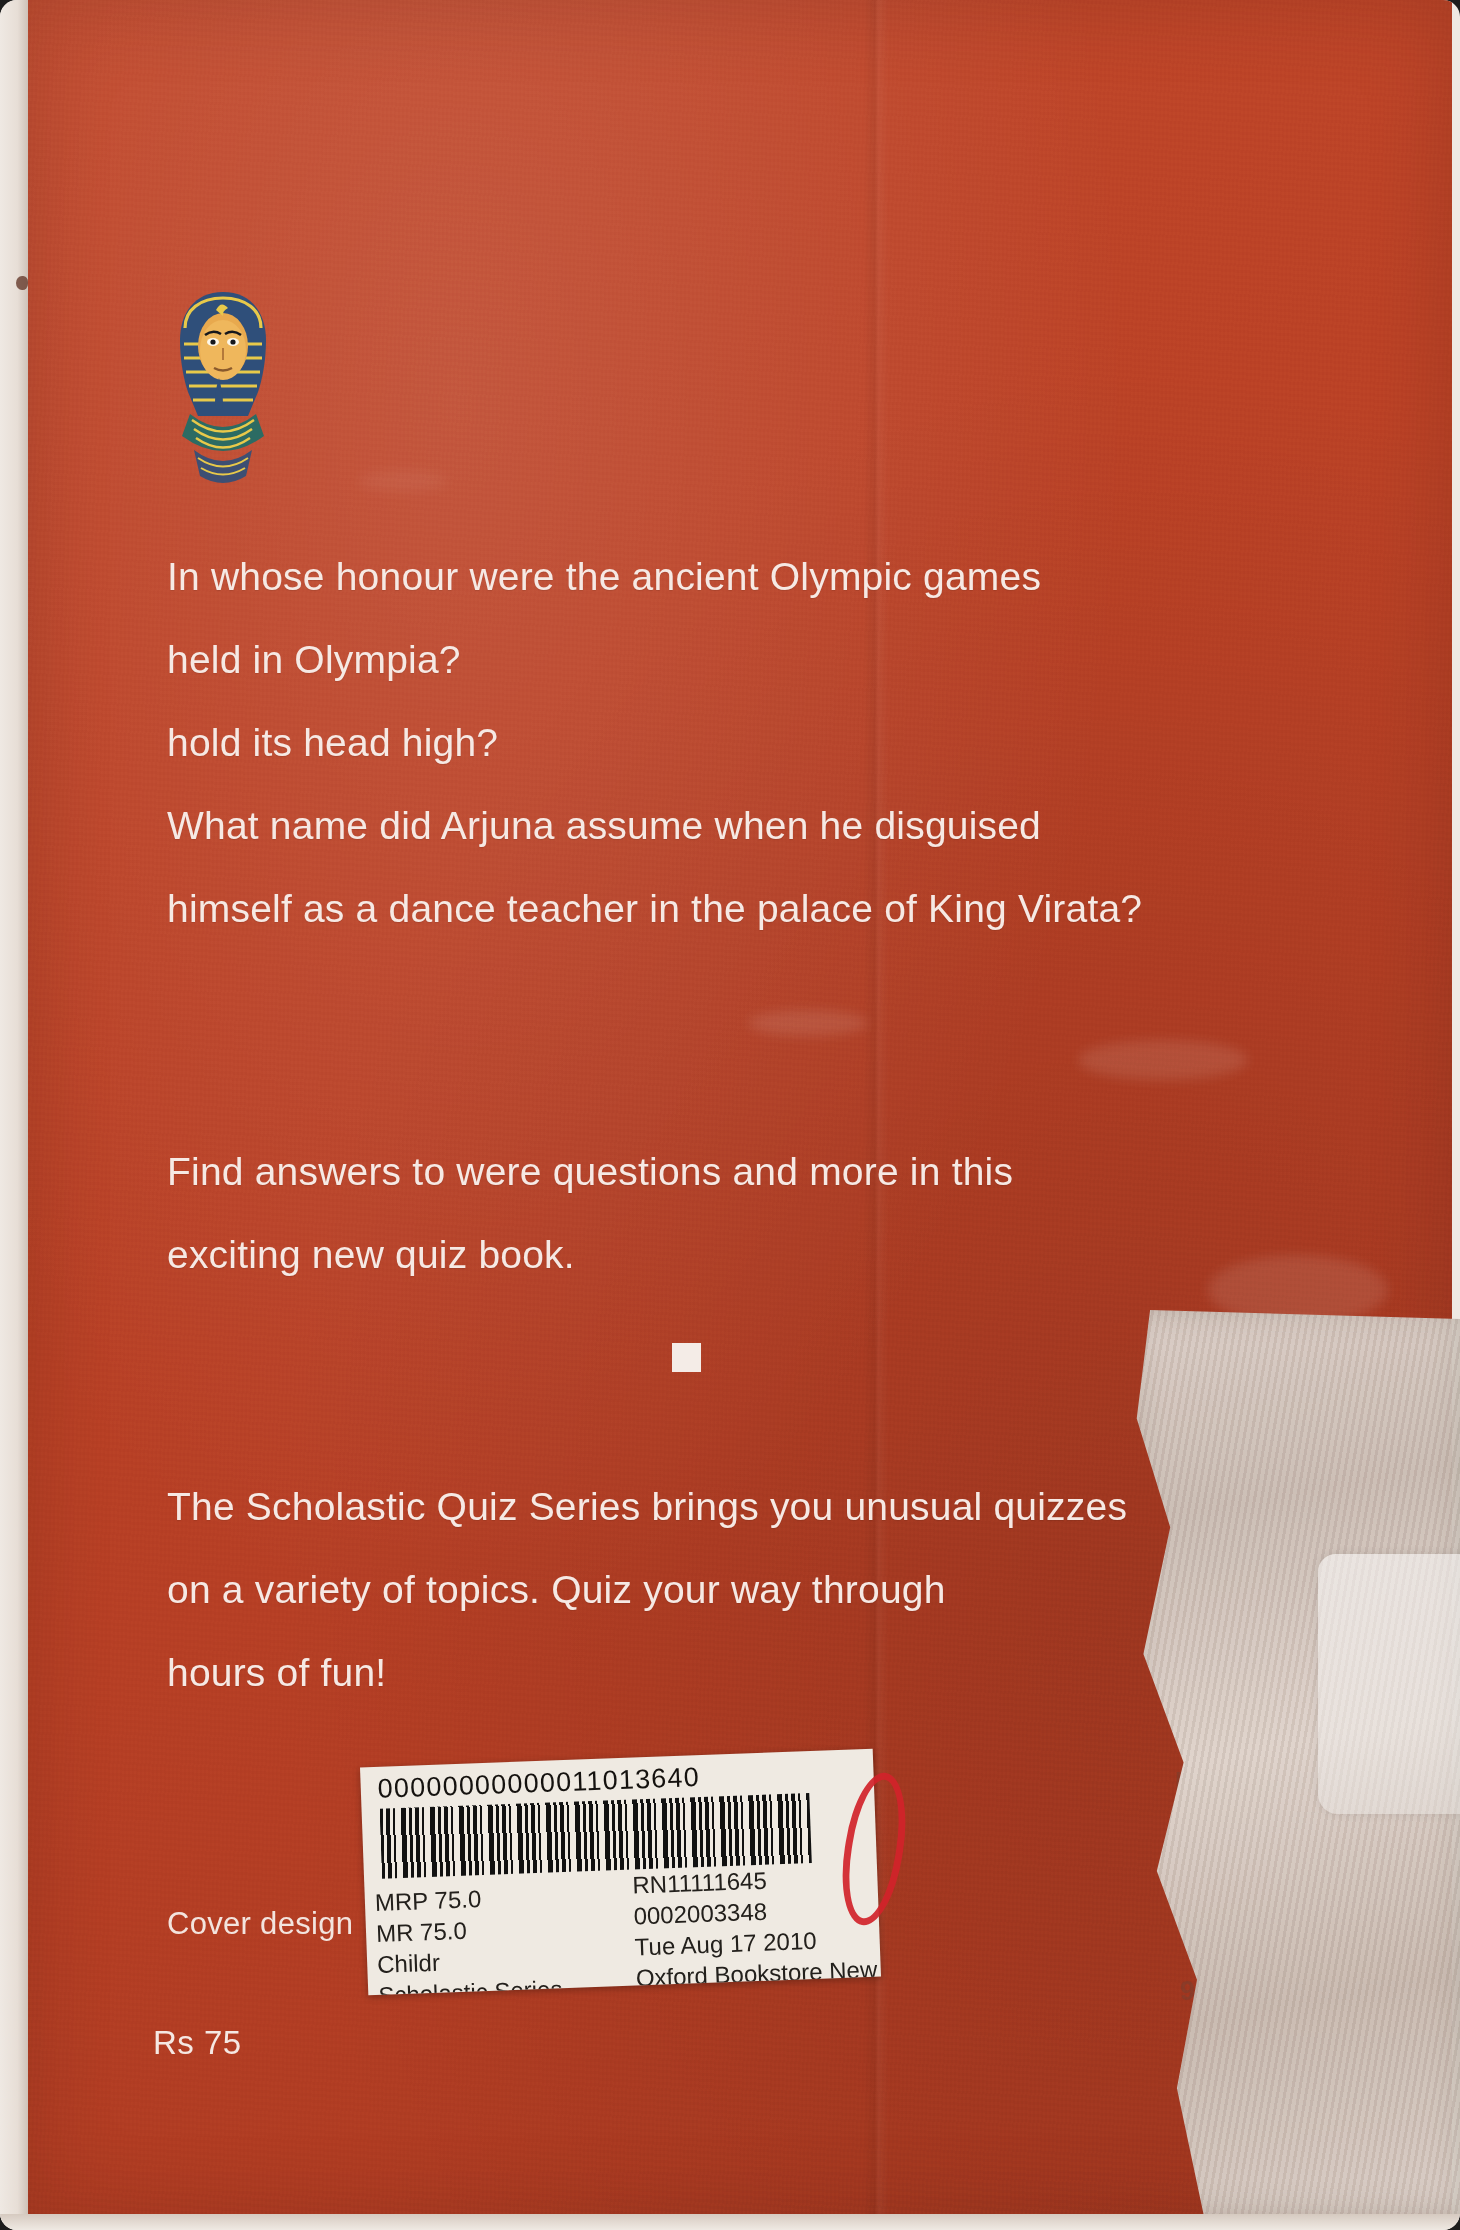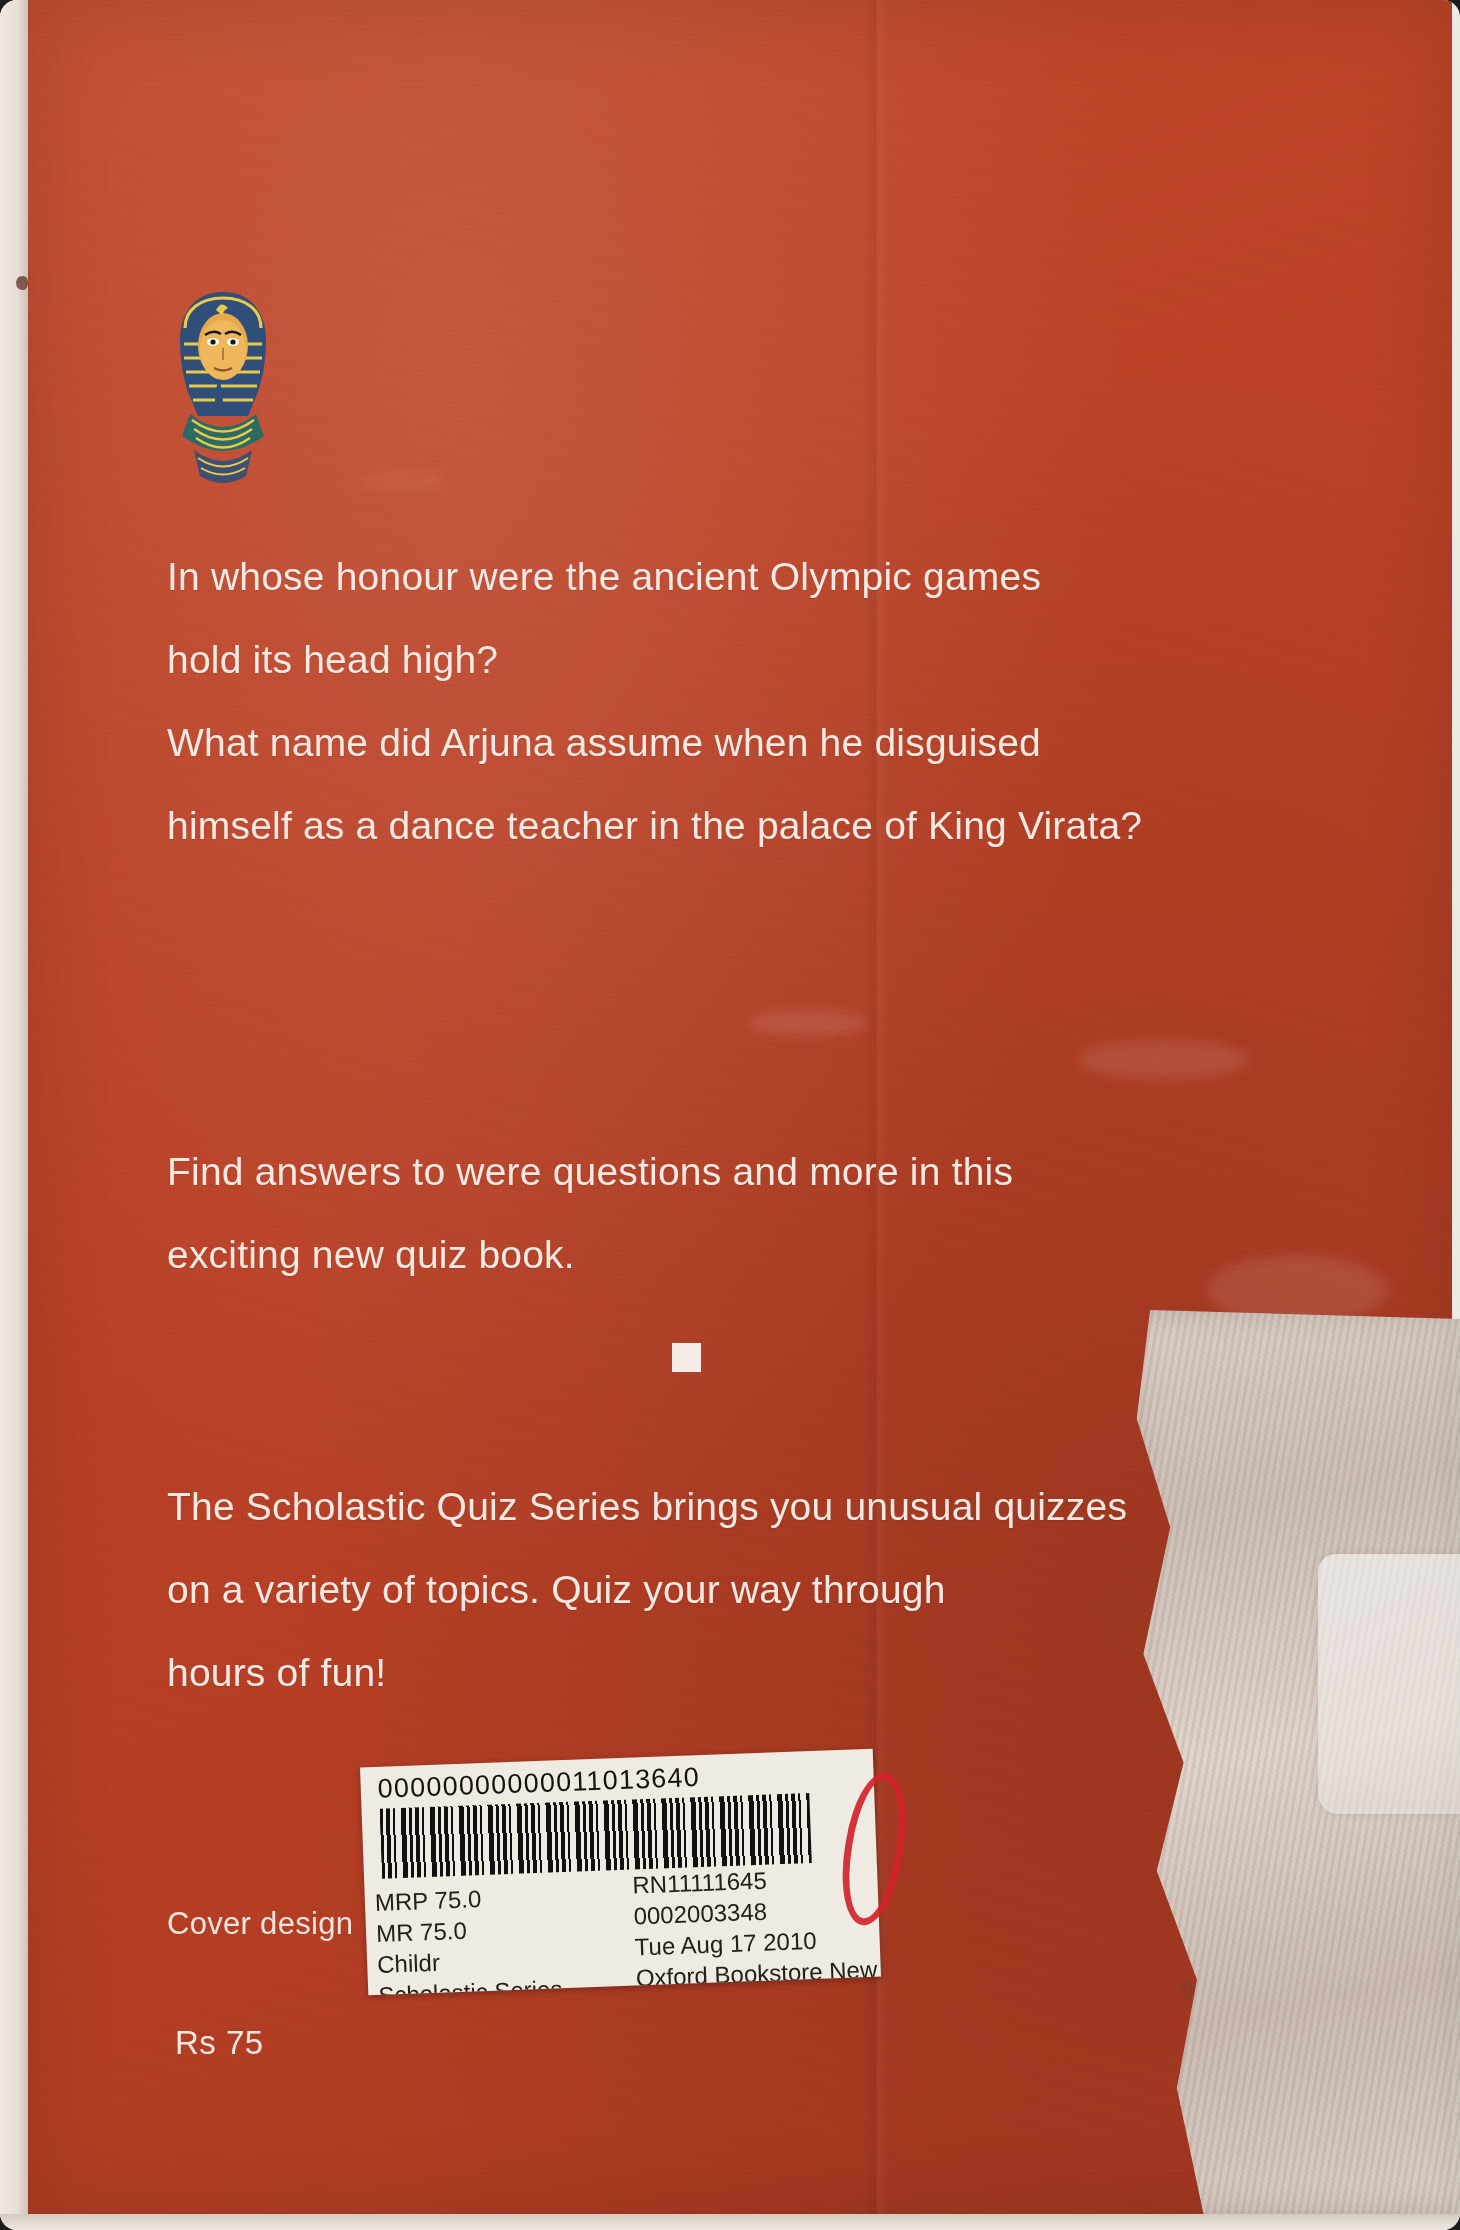--- a/index.html
+++ b/index.html
@@ -117,21 +117,21 @@
   .credit {
     position: absolute;
     left: 167px;
     top: 1906px;
     font-size: 31px;
     color: #f3e4de;
     letter-spacing: .3px;
   }
   .price {
     position: absolute;
-    left: 175px;
+    left: 153px;
     top: 2024px;
     font-size: 33px;
     color: #f5e8e3;
     letter-spacing: .5px;
   }
 
   
   .torn {
     position: absolute;
     left: 1130px;
@@ -357,20 +357,21 @@
       <path d="M26 162 q29 22 58 0 l-6 26 q-23 14 -46 0 z" fill="#2f4f7a" opacity=".9"></path>
       <g stroke="#e8c94a" stroke-width="2" fill="none">
         <path d="M30 170 q25 17 50 0"></path>
         <path d="M33 180 q22 13 44 0"></path>
       </g>
     </svg>
   </div>
 
   <div class="copy questions">
     <p>In whose honour were the ancient Olympic games</p>
+    <p>held in Olympia?</p>
     <p>hold its head high?</p>
     <p>What name did Arjuna assume when he disguised</p>
     <p>himself as a dance teacher in the palace of King Virata?</p>
   </div>
 
   <div class="copy find">
     <p>Find answers to were questions and more in this</p>
     <p>exciting new quiz book.</p>
   </div>
 

